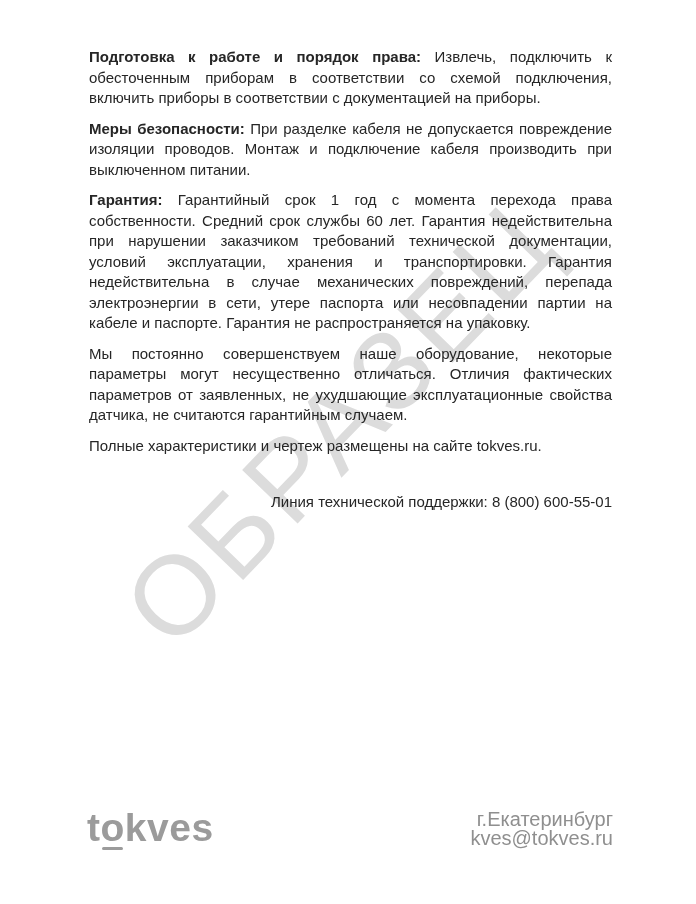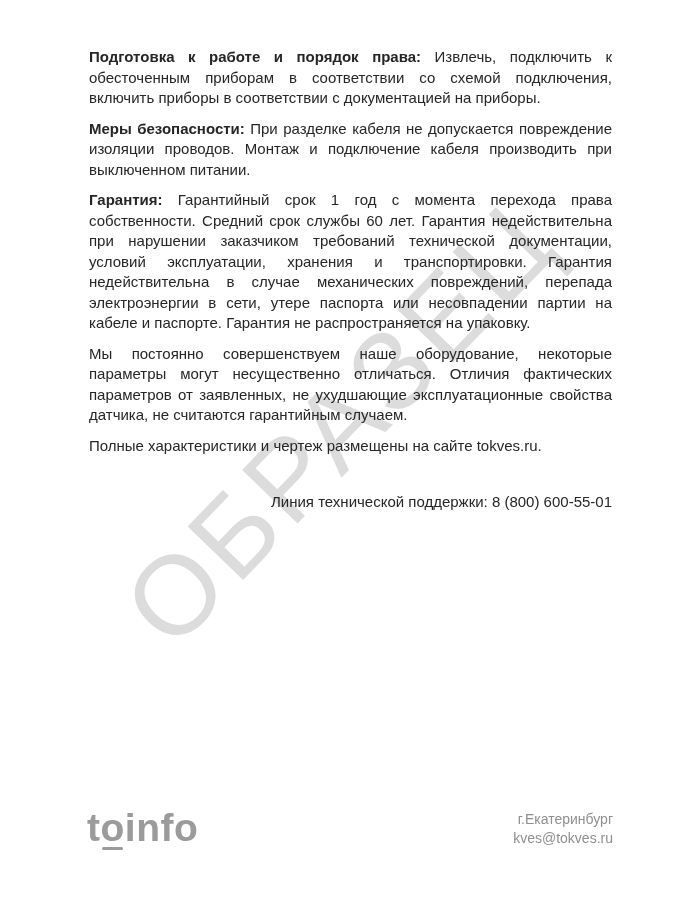--- a/index.html
+++ b/index.html
@@ -79,21 +79,21 @@
     height: 3px;
     background: var(--logo);
     border-radius: 2px;
   }
   .footer-contact {
     position: absolute;
     right: 83px;
     top: 810px;
     z-index: 1;
     text-align: right;
-    font-size: 14px;
+    font-size: 20px;
     line-height: 19px;
     color: var(--footer-text);
   }
 </style>
 </head>
 <body>
 
 <div class="page">
 
   <div class="watermark">ОБРАЗЕЦ</div>
@@ -109,20 +109,20 @@
     <p class="para"><strong>Гарантия:</strong><span> Гарантийный срок 1 год с момента перехода права собственности. Средний срок службы 60 лет. Гарантия недействительна при нарушении заказчиком требований технической документации, условий эксплуатации, хранения и транспортировки. Гарантия недействительна в случае механических повреждений, перепада электроэнергии в сети, утере паспорта или несовпадении партии на кабеле и паспорте. Гарантия не распространяется на упаковку.</span></p>
 
     <p class="para"><strong></strong><span>Мы постоянно совершенствуем наше оборудование, некоторые параметры могут несущественно отличаться. Отличия фактических параметров от заявленных, не ухудшающие эксплуатационные свойства датчика, не считаются гарантийным случаем.</span></p>
 
     <p class="para"><strong></strong><span>Полные характеристики и чертеж размещены на сайте tokves.ru.</span></p>
 
     <p class="support">Линия технической поддержки: 8 (800) 600-55-01</p>
 
   </div>
 
-  <div class="footer-logo"><span>t</span><span class="logo-o">o</span><span>info</span></div>
+  <div class="footer-logo"><span>t</span><span class="logo-o">o</span><span>kves</span></div>
 
   <div class="footer-contact">
     <div>г.Екатеринбург</div>
     <div>kves@tokves.ru</div>
   </div>
 
 </div>
 
 </body></html>

